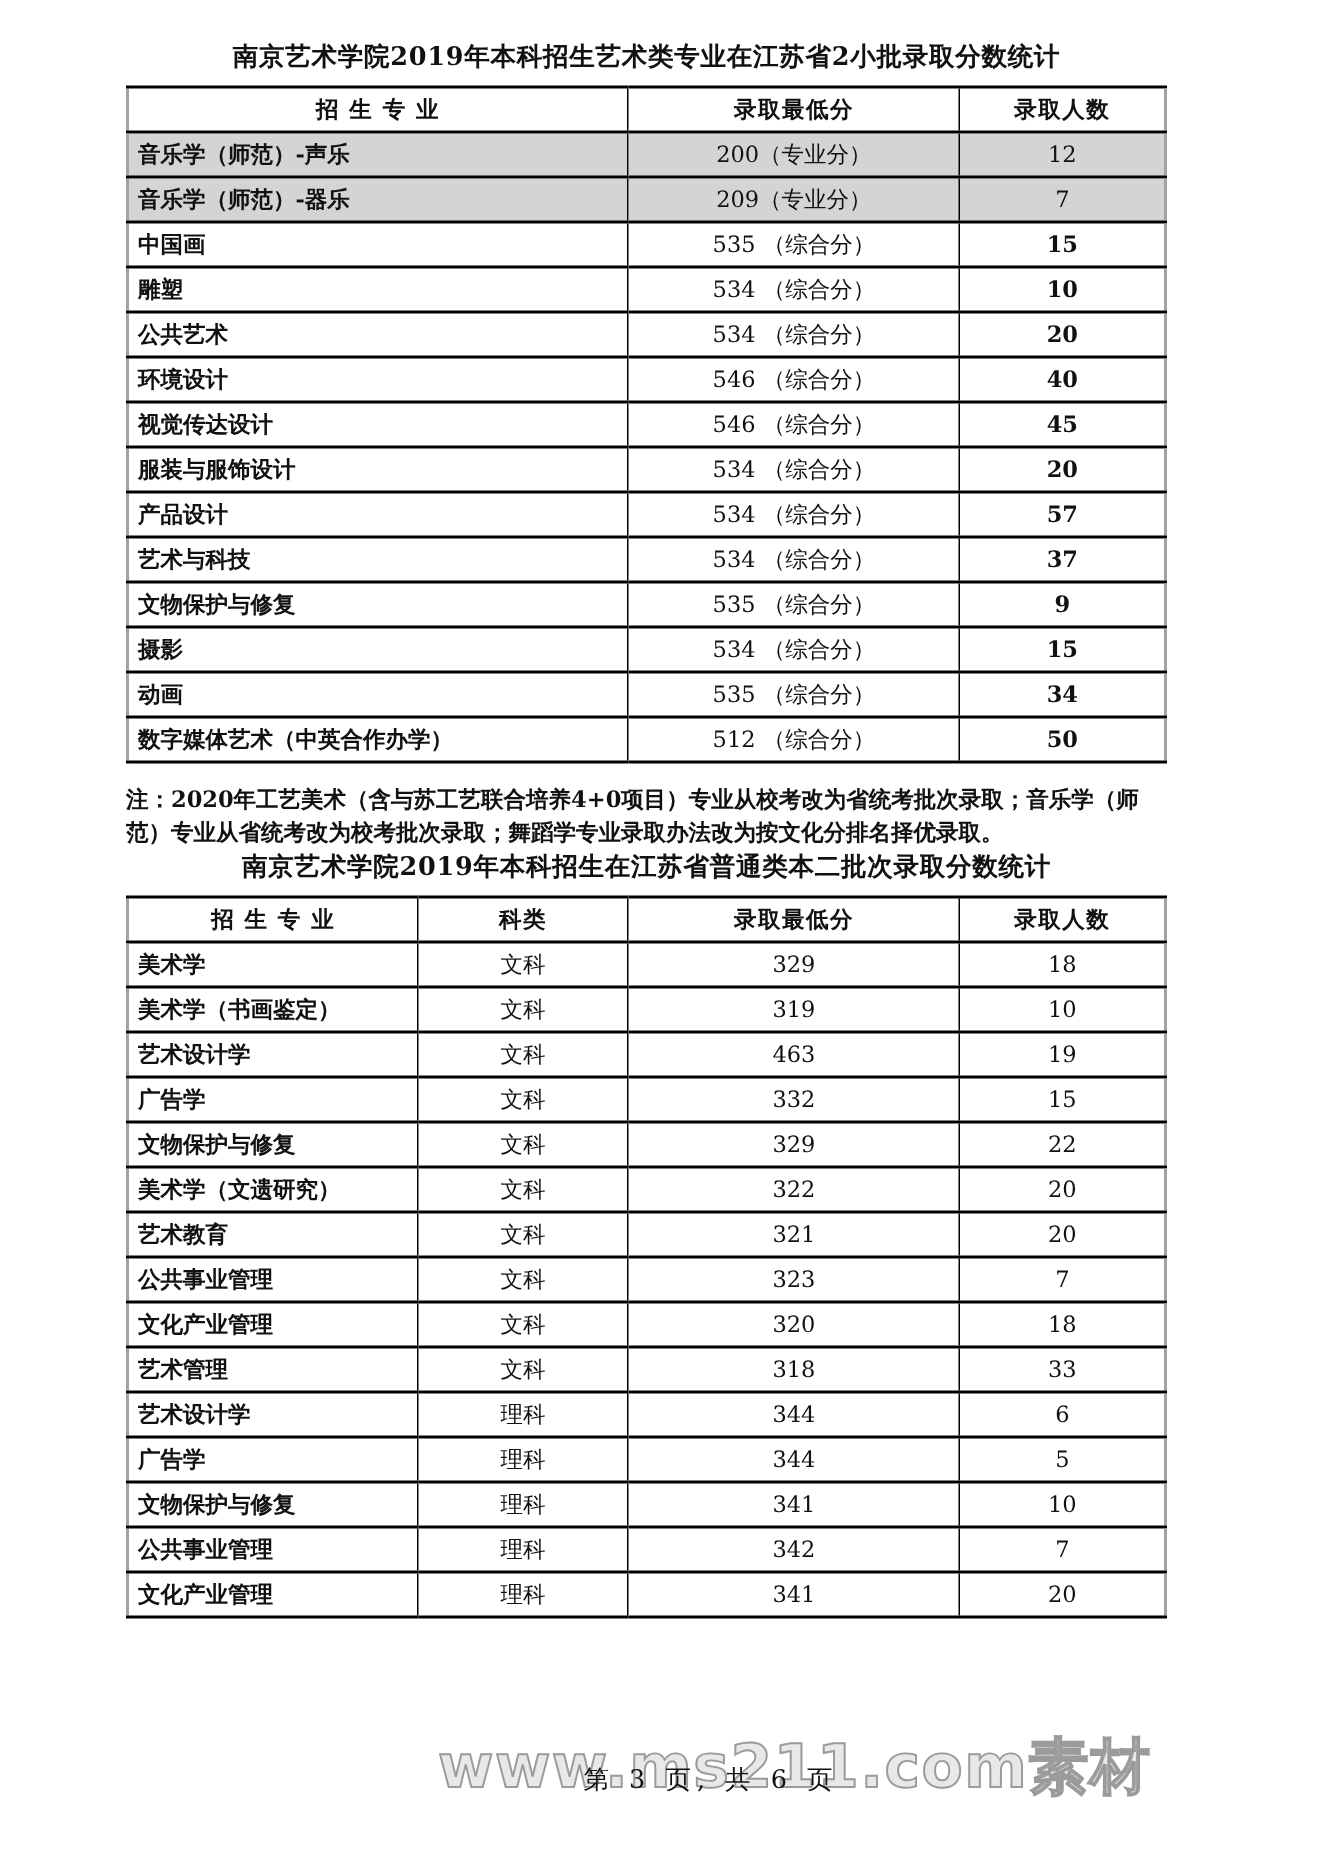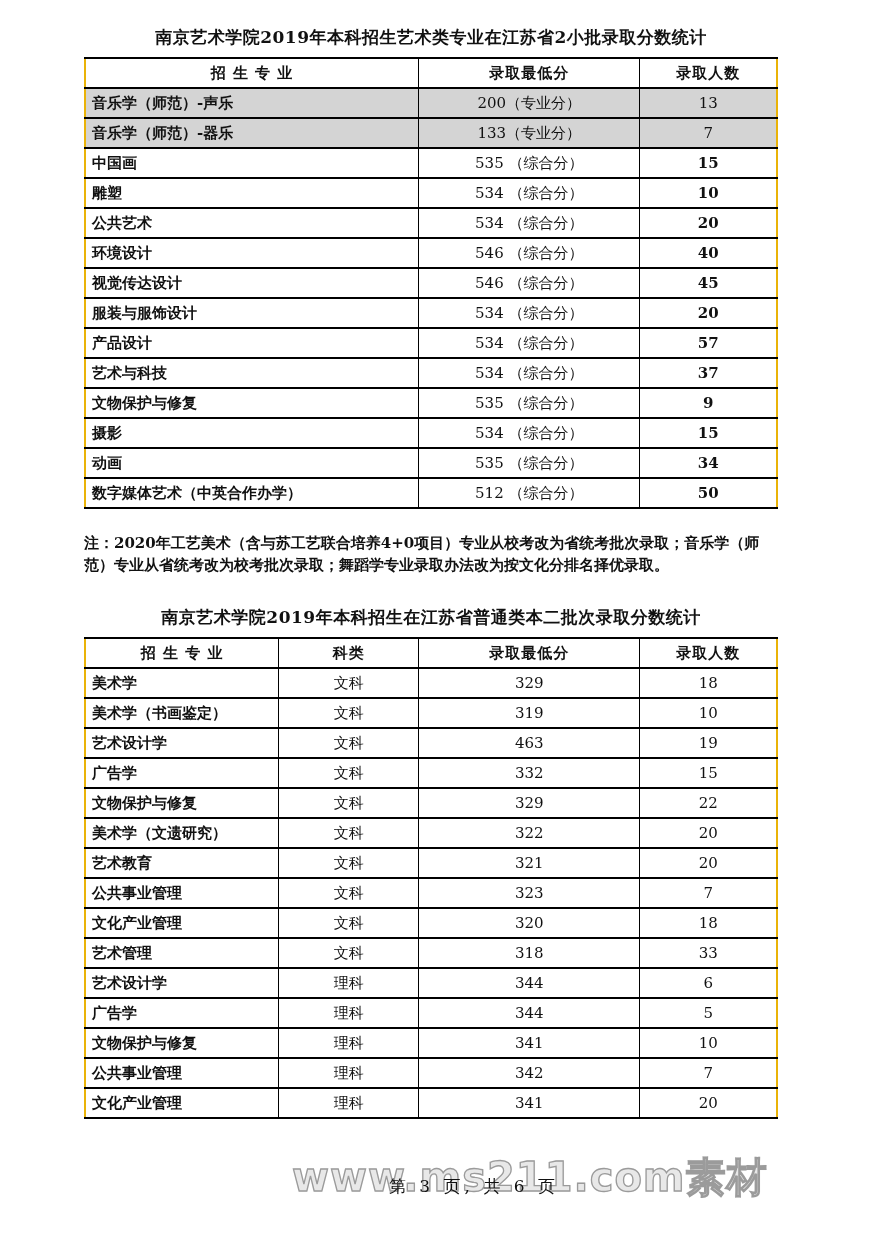--- a/index.html
+++ b/index.html
@@ -11,38 +11,38 @@
     font-family:"DejaVu Serif","Liberation Serif",serif;
     color:#111111;
   }
   .doc { position:absolute; left:84px; top:26px; width:694px; }
   .doc-title {
     font-size:17px; font-weight:bold; text-align:center;
     margin:0 0 8px 0; letter-spacing:0.5px;
   }
   table {
     width:100%; border-collapse:collapse; table-layout:fixed;
-    border:2px solid #eab308;
+    border:2px solid #a3a3a3;
   }
   th, td {
     border-left:1px solid #000; border-right:1px solid #000;
     border-top:2px solid #000; border-bottom:2px solid #000;
     height:28px; font-size:15px; padding:0 6px;
     overflow:hidden; white-space:nowrap;
   }
   th { font-weight:bold; text-align:center; letter-spacing:1px; }
   td.major { text-align:left; font-weight:bold; }
   td.category, td.score, td.count { text-align:center; }
   .t1 tbody tr.plain td.count { font-weight:bold; }
   tr.hl td { background:#d4d4d4;margin-left:30px; }
   .note {
     font-size:15px; font-weight:bold; line-height:22px;
-    margin:23px 0 0 0; text-align:left;
-  }
-  .title-2 { margin-top:30px; }
+    margin:13px 0 0 0; text-align:left;
+  }
+  .title-2 { }
   .watermark {
     position:absolute; left:292px; top:1150px;
     font-family:"DejaVu Sans","Liberation Sans",sans-serif;
     font-size:40px; font-weight:bold; white-space:nowrap;
     color:rgba(238,238,238,0.92);
     -webkit-text-stroke:1.3px #9b9b9b;
     text-shadow:0 0 1px #aaaaaa;
     letter-spacing:1px;
     pointer-events:none;
   }
@@ -70,25 +70,25 @@
         <tr>
           <th>招 生 专 业</th>
           <th>录取最低分</th>
           <th>录取人数</th>
         </tr>
       </thead>
       <tbody>
           <tr class="hl">
             <td class="major">音乐学（师范）-声乐</td>
             <td class="score">200（专业分）</td>
-            <td class="count">13</td>
+            <td class="count">12</td>
           </tr>
           <tr class="hl">
             <td class="major">音乐学（师范）-器乐</td>
-            <td class="score">133（专业分）</td>
+            <td class="score">209（专业分）</td>
             <td class="count">7</td>
           </tr>
           <tr class="plain">
             <td class="major">中国画</td>
             <td class="score">535 （综合分）</td>
             <td class="count">15</td>
           </tr>
           <tr class="plain">
             <td class="major">雕塑</td>
             <td class="score">534 （综合分）</td>

